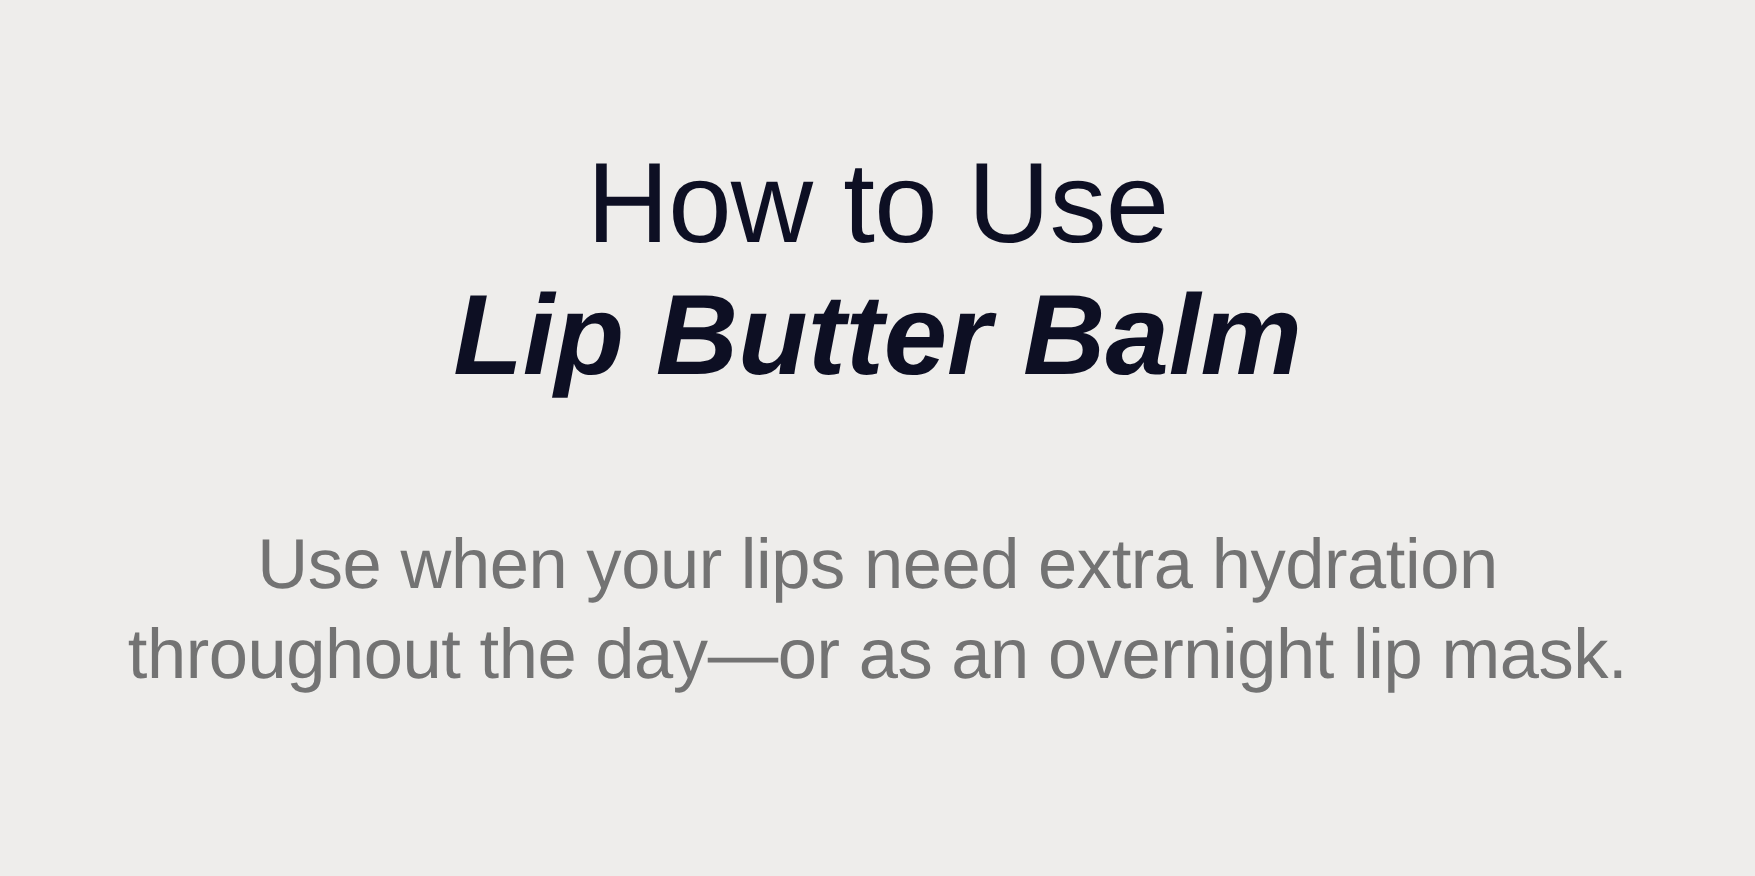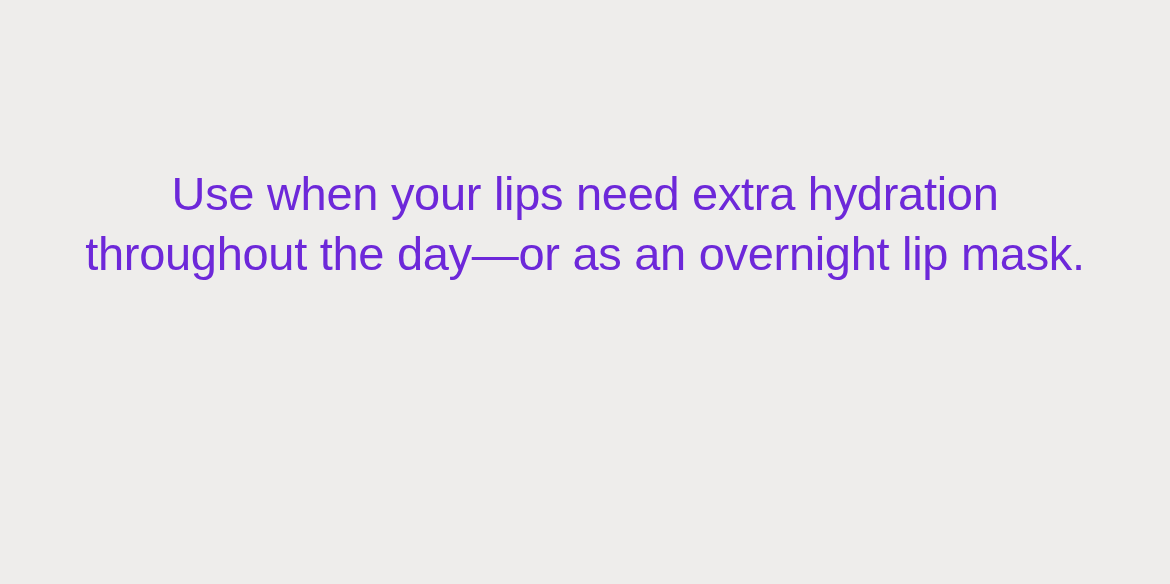--- a/index.html
+++ b/index.html
@@ -49,35 +49,39 @@
     display: block;
   }
   .heading-line-italic {
     display: block;
     font-style: italic;
     font-weight: 700;
     letter-spacing: 0px;
   }
   .body-copy {
     width: 1030px;
-    margin: 0;
+    margin: 6px;
     padding-top: 72px;
     text-align: center;
-    color: #6d28d9;
+    color: #737373;
     font-family: "Liberation Sans", sans-serif;
     font-size: 47px;
     font-weight: 400;
     line-height: 60px;
     letter-spacing: -0.3px;
     -webkit-font-smoothing: antialiased;
   }
 </style>
 </head>
 <body>
 
 <div class="canvas">
   <div class="content-block">
 
+    <h1 class="heading">
+      <span class="heading-line">How to Use</span>
+      <span class="heading-line-italic">Lip Butter Balm</span>
+    </h1>
 
     <p class="body-copy">Use when your lips need extra hydration throughout the day—or as an overnight lip mask.</p>
 
   </div>
 </div>
 
 </body></html>

